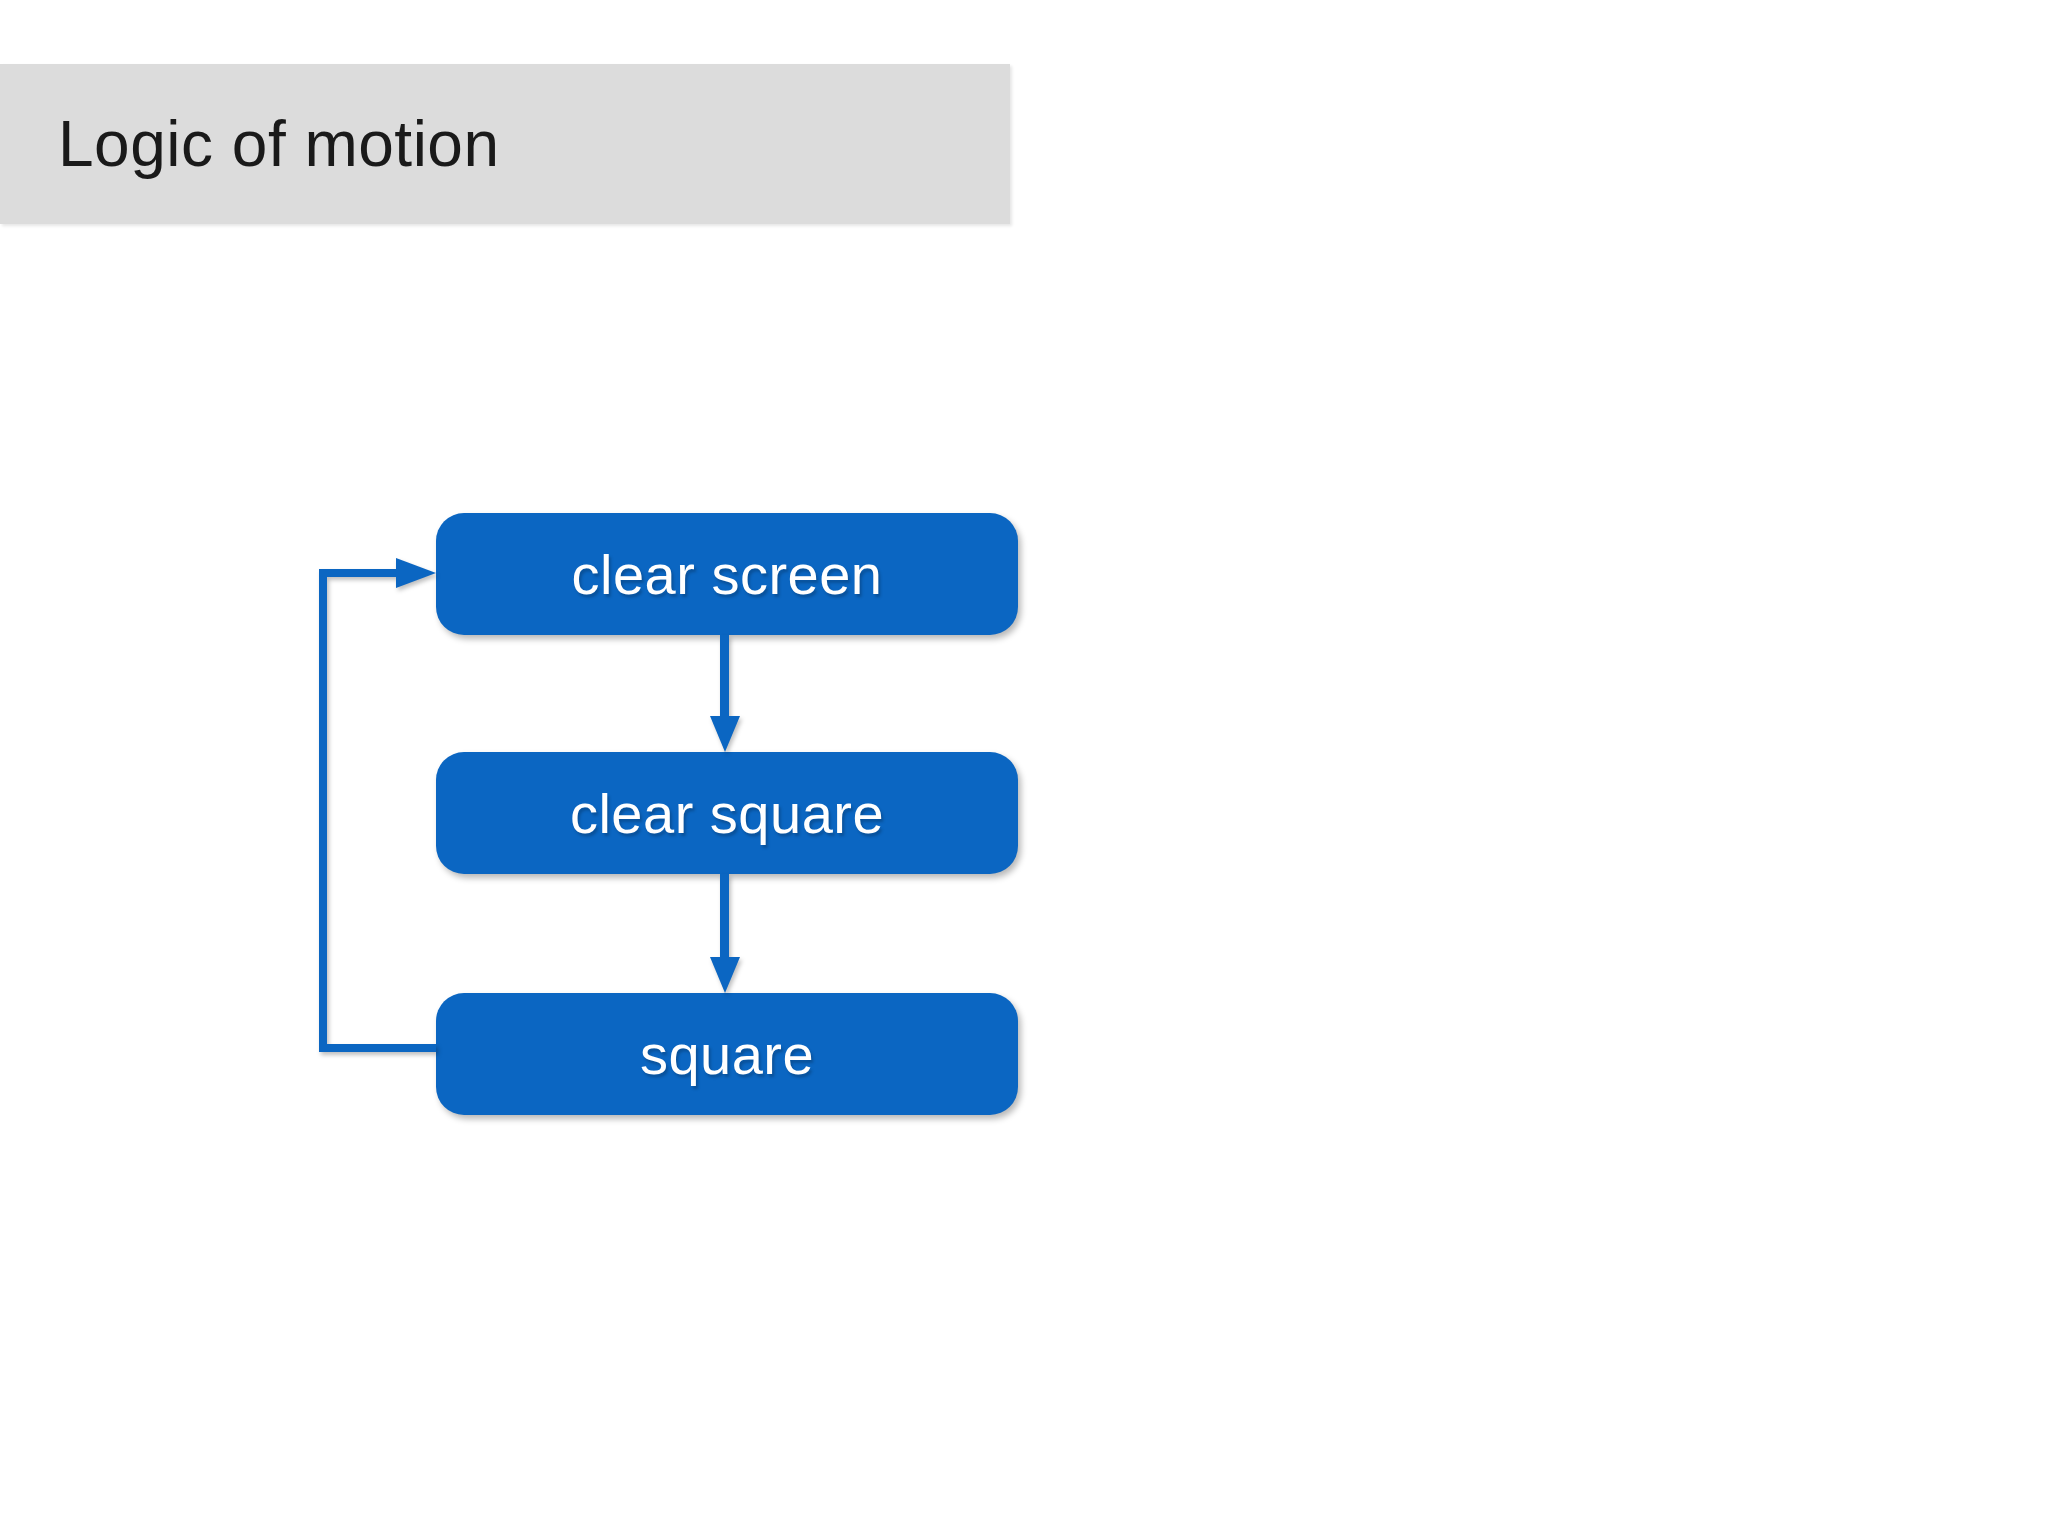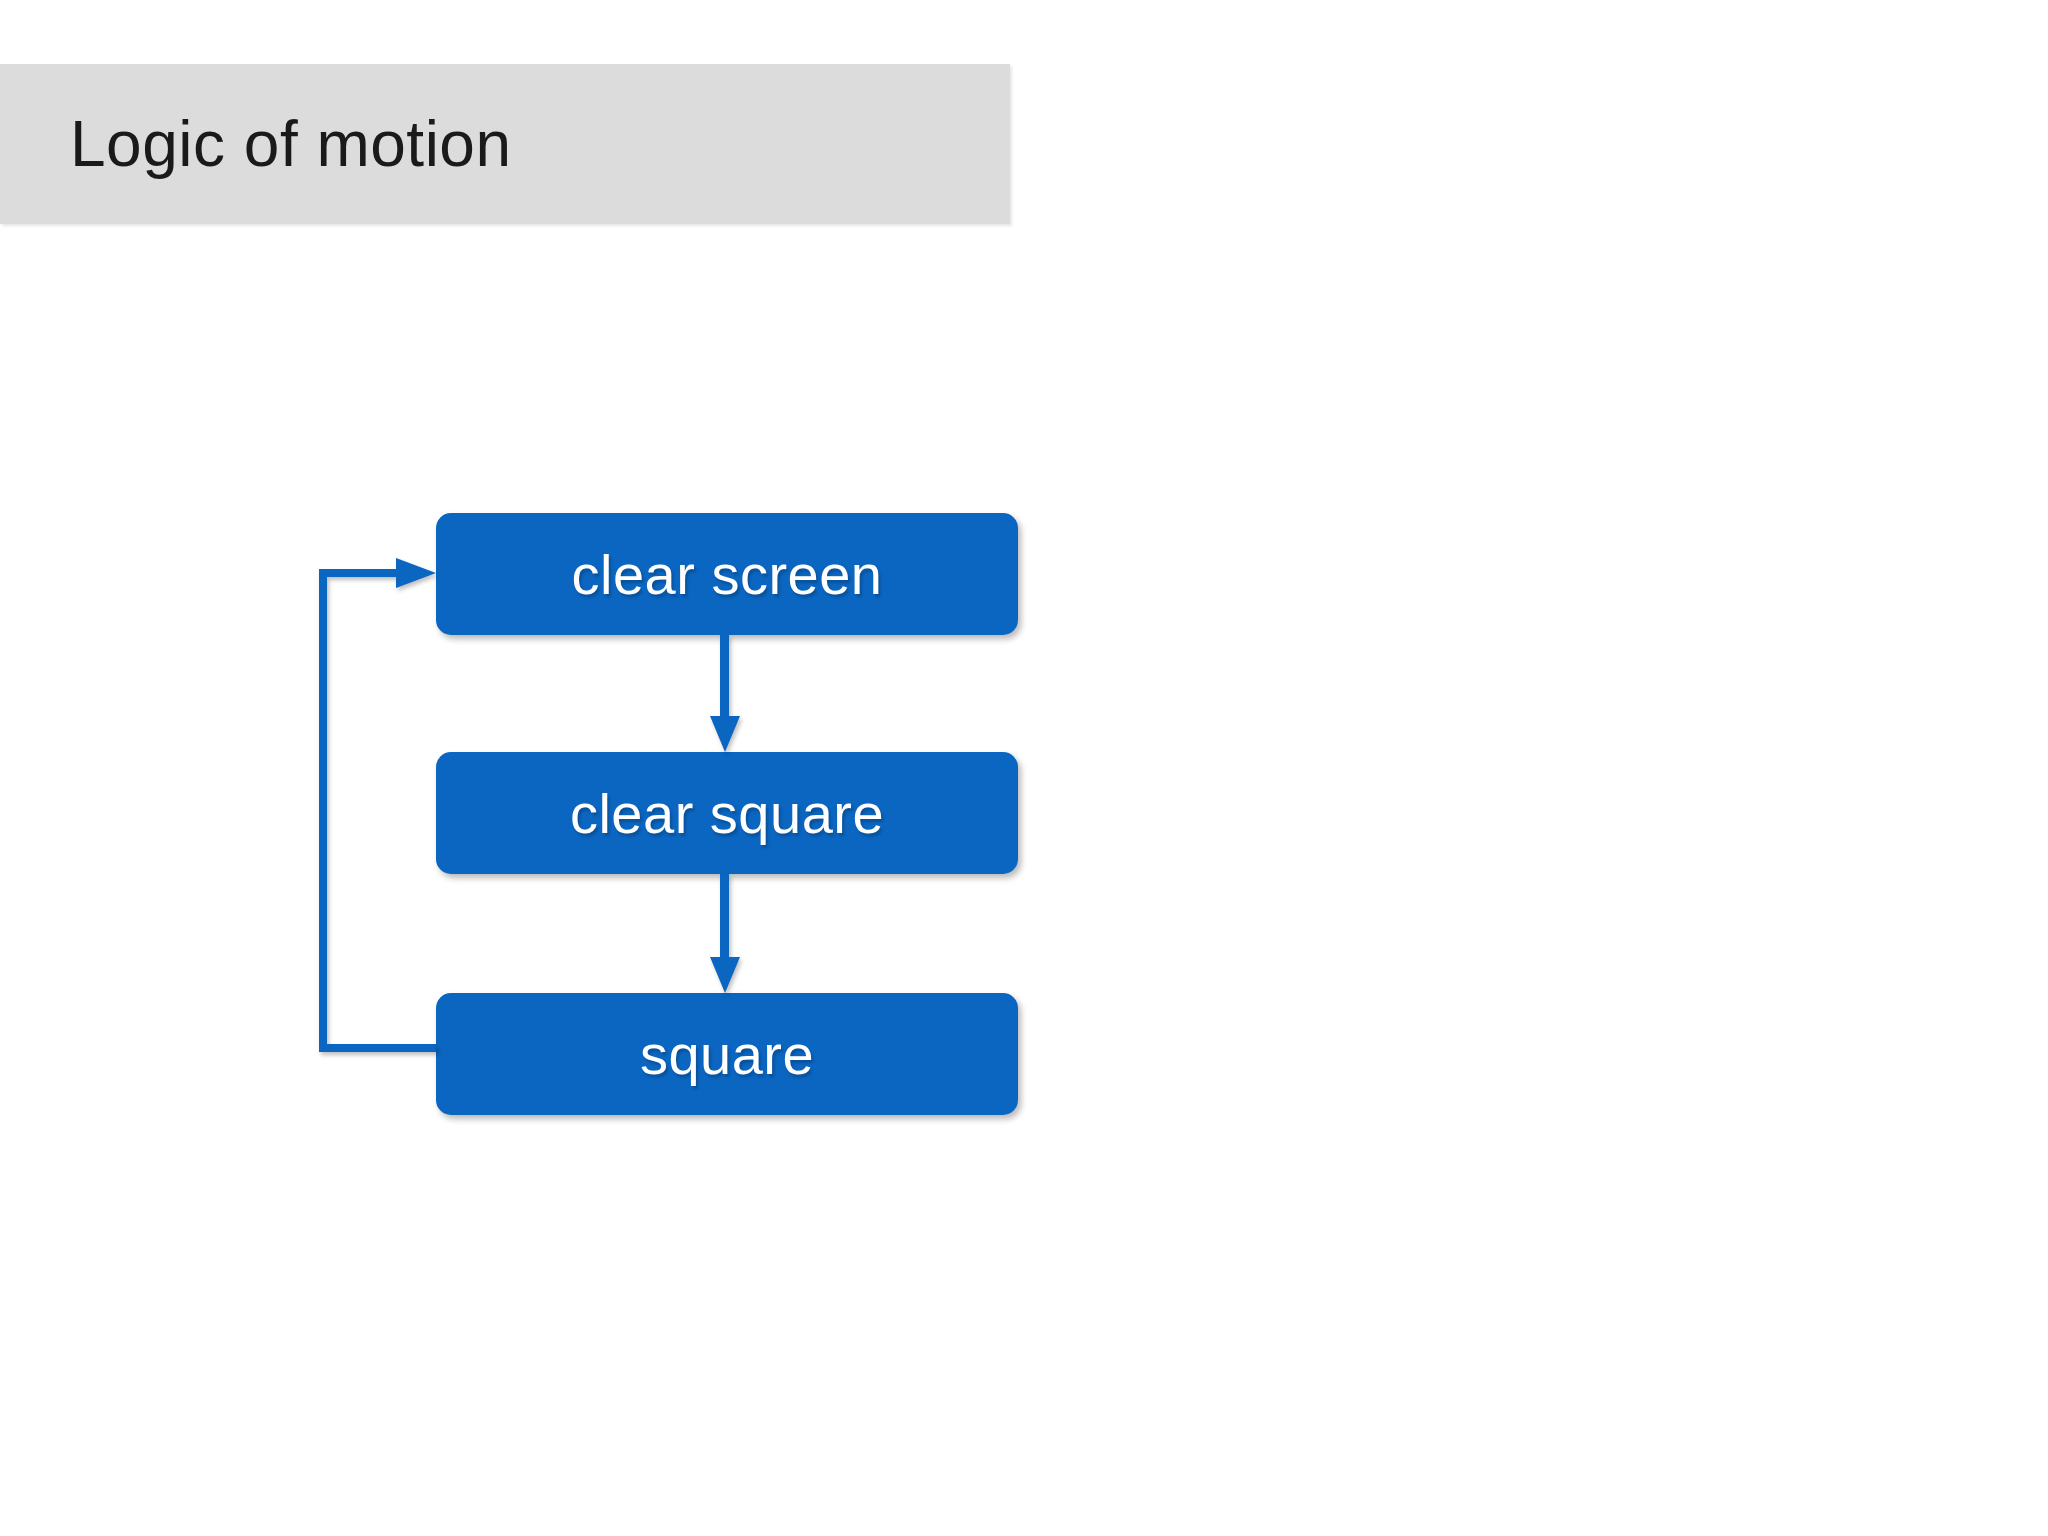--- a/index.html
+++ b/index.html
@@ -22,37 +22,37 @@
     left: 0;
     top: 64px;
     width: 1010px;
     height: 160px;
     background: var(--title-bar-bg, #dcdcdc);
     box-shadow: 2px 2px 3px rgba(0,0,0,0.10);
     display: flex;
     align-items: center;
   }
   .title {
-    margin: 16px;
+    margin: 4px;
     padding-left: 54px;
     font-size: 64px;
     font-weight: 400;
     letter-spacing: 0.5px;
     color: var(--title-text, #1a1a1a);
     white-space: nowrap;
   }
 
   
   .node {
     position: absolute;
     left: 436px;
     width: 582px;
     height: 122px;
     background: var(--accent-blue, #0b66c2);
-    border-radius: 15px;
+    border-radius: 28px;
     box-shadow: 3px 4px 6px rgba(0,0,0,0.28);
     display: flex;
     align-items: center;
     justify-content: center;
   }
   .node-1 { top: 513px; }
   .node-2 { top: 752px; }
   .node-3 { top: 993px; }
   .node-label {
     color: var(--node-text, #ffffff);

